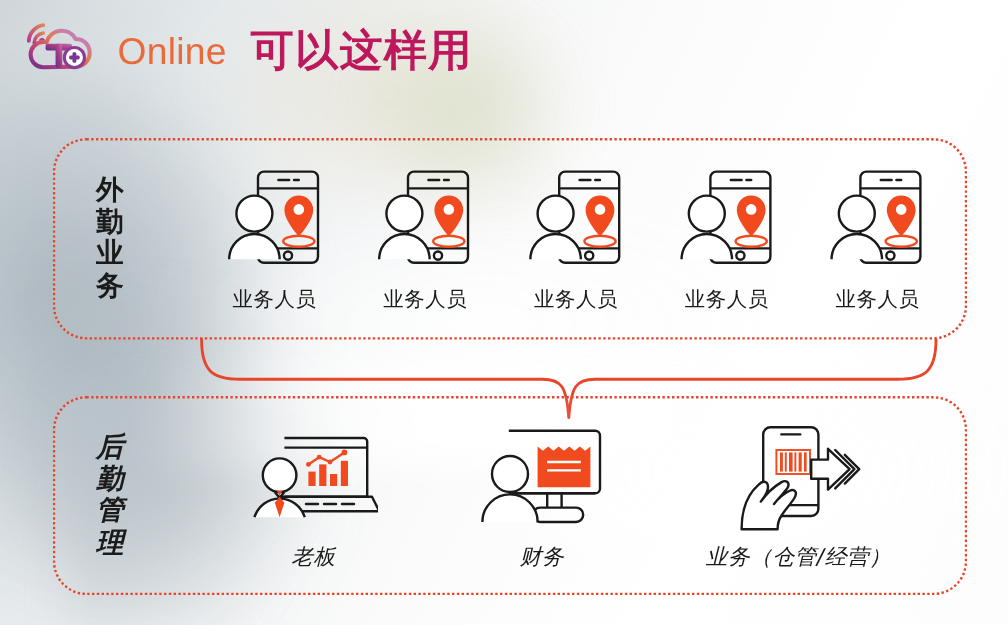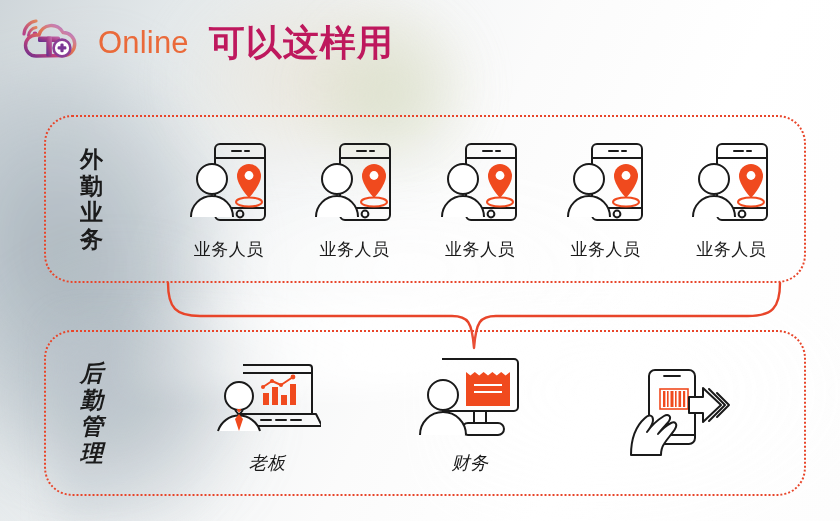--- a/index.html
+++ b/index.html
@@ -314,18 +314,19 @@
             <path d="M12 90 C12 72 18 60 26 53 C30 49 34 50 34 55 C34 60 30 64 28 67
                      C33 60 40 54 45 51 C49 48.5 53 51 50 56 C47 60 42 65 39 69
                      C43 64 48 60 52 58 C56 56 59 59 56 64 C53 69 48 74 45 79
                      C43 82 42 86 42 90 Z" fill="#ffffff" stroke="#1a1a1a" stroke-width="2" stroke-linejoin="round"></path>
 
             <path d="M70 32 h14 v-9 l18 17 -18 17 v-9 h-14 z" fill="#ffffff" stroke="#1a1a1a" stroke-width="2" stroke-linejoin="round"></path>
             <path d="M90 24 l16 16 -16 16" fill="none" stroke="#1a1a1a" stroke-width="2" stroke-linecap="round" stroke-linejoin="round"></path>
             <path d="M98 28 l12 12 -12 12" fill="none" stroke="#1a1a1a" stroke-width="2" stroke-linecap="round" stroke-linejoin="round"></path>
           </svg>
         </span>
+        <span class="cap">业务（仓管/经营）</span>
       </div>
 
     </div>
   </div>
 
 </div>
 
 </body></html>

